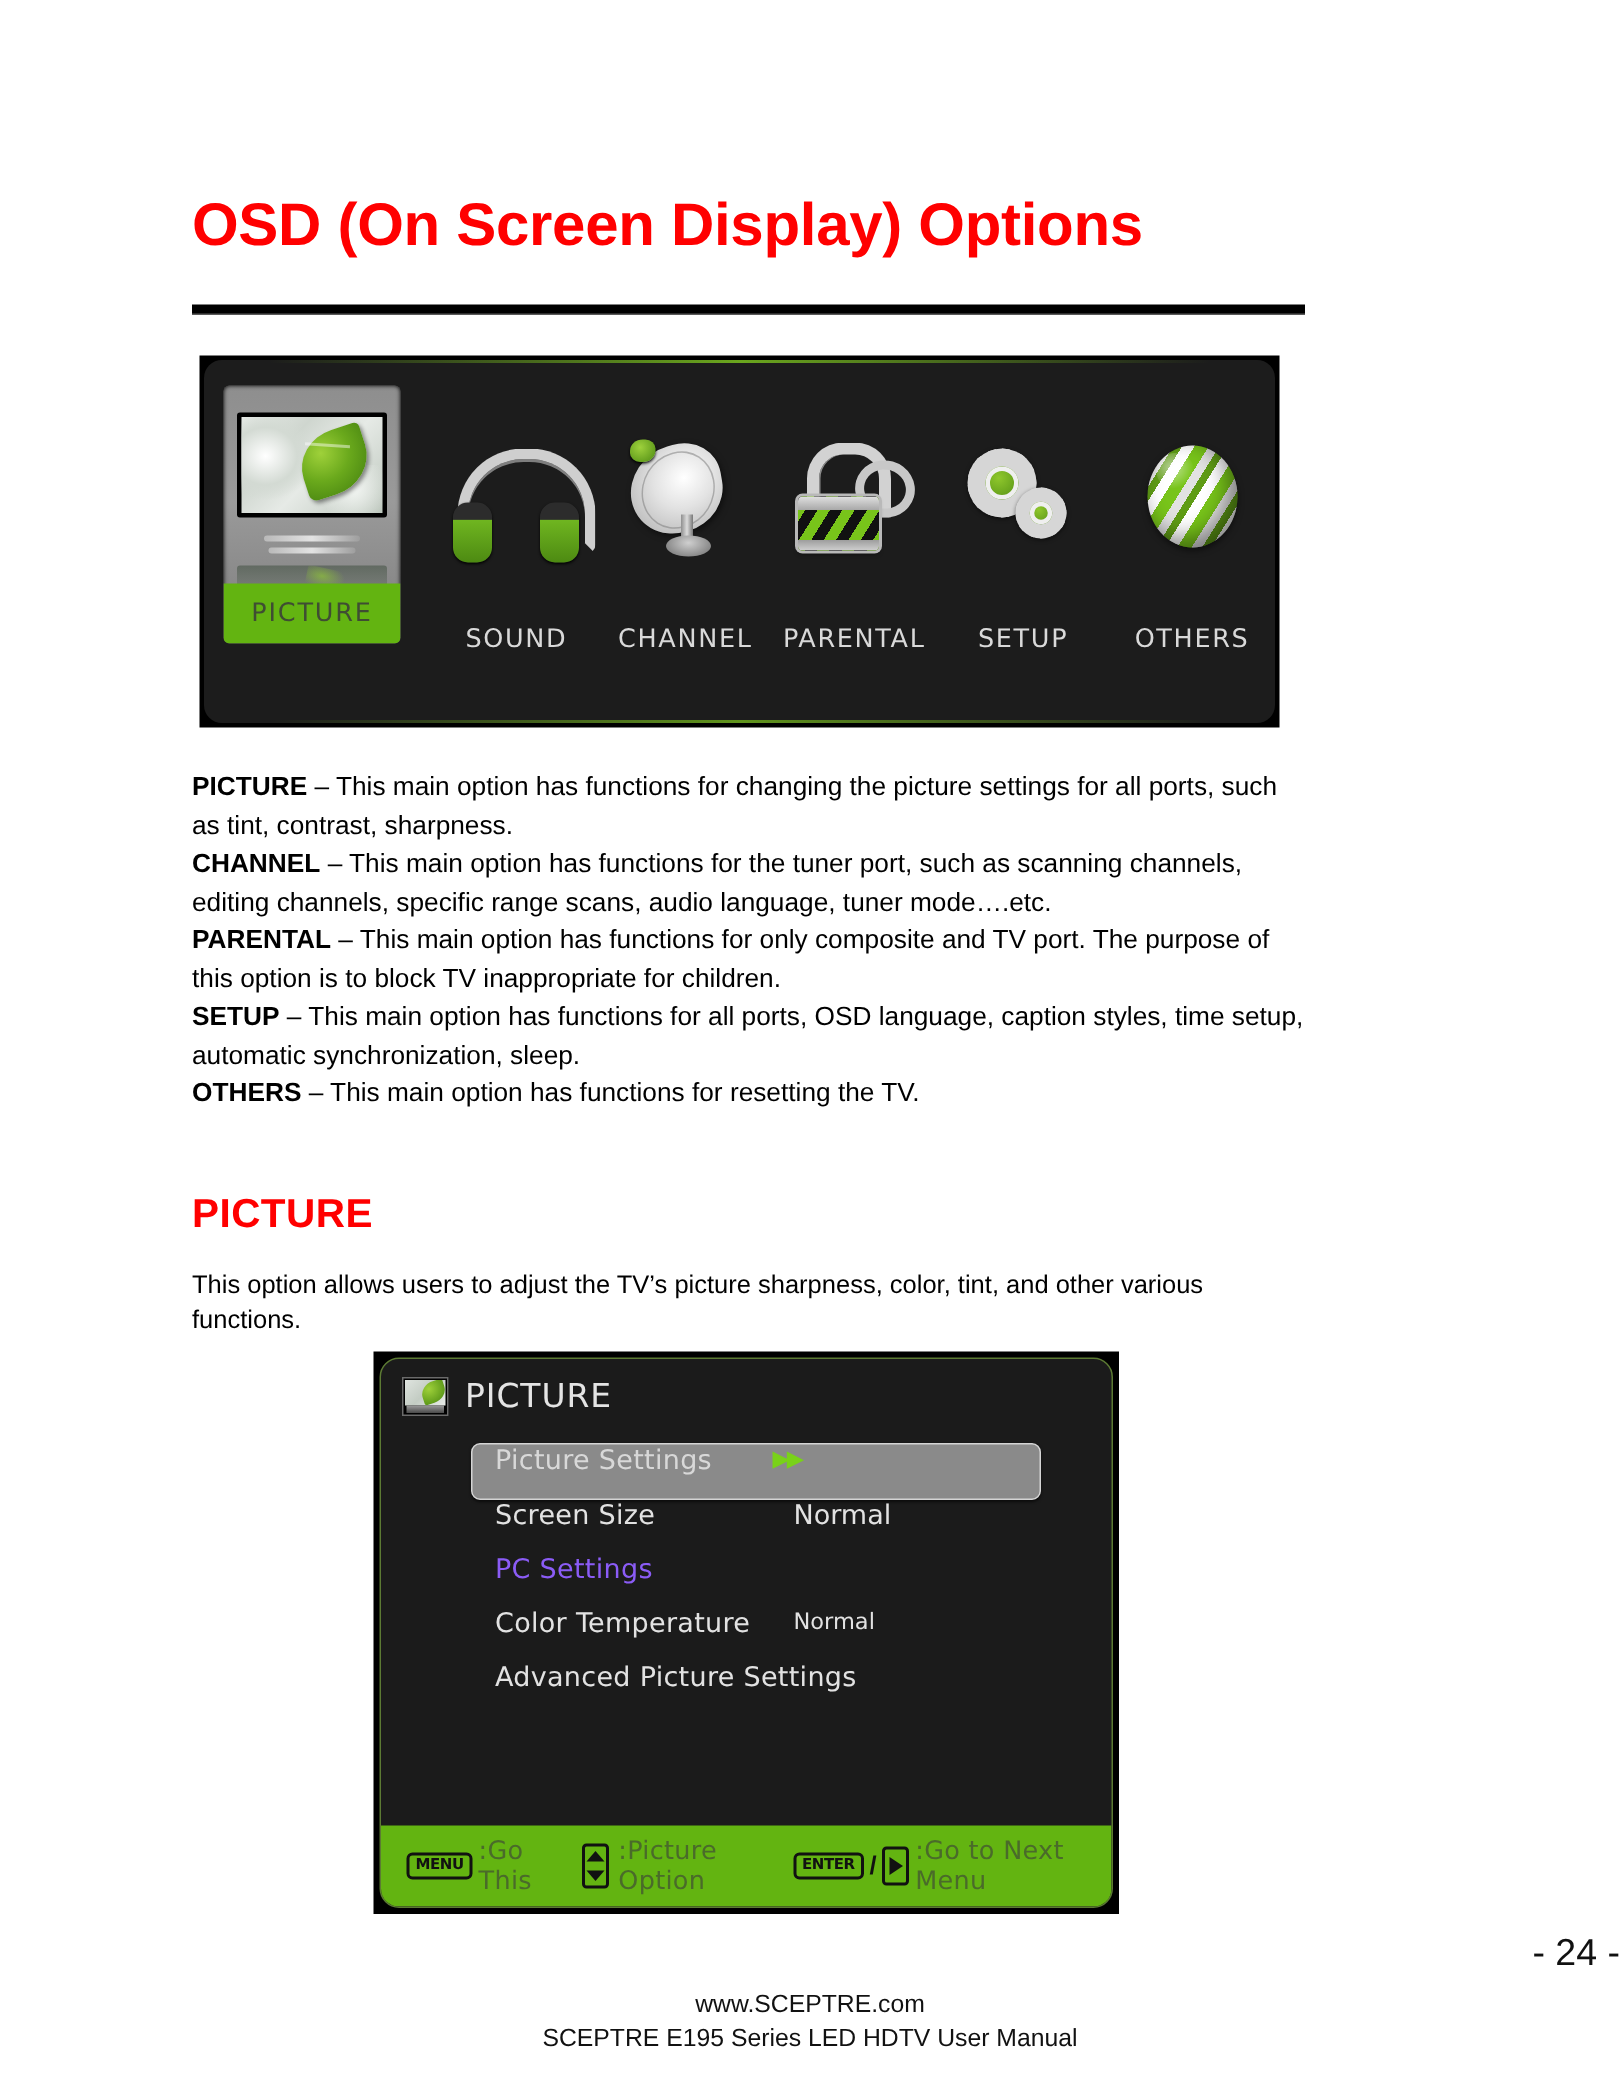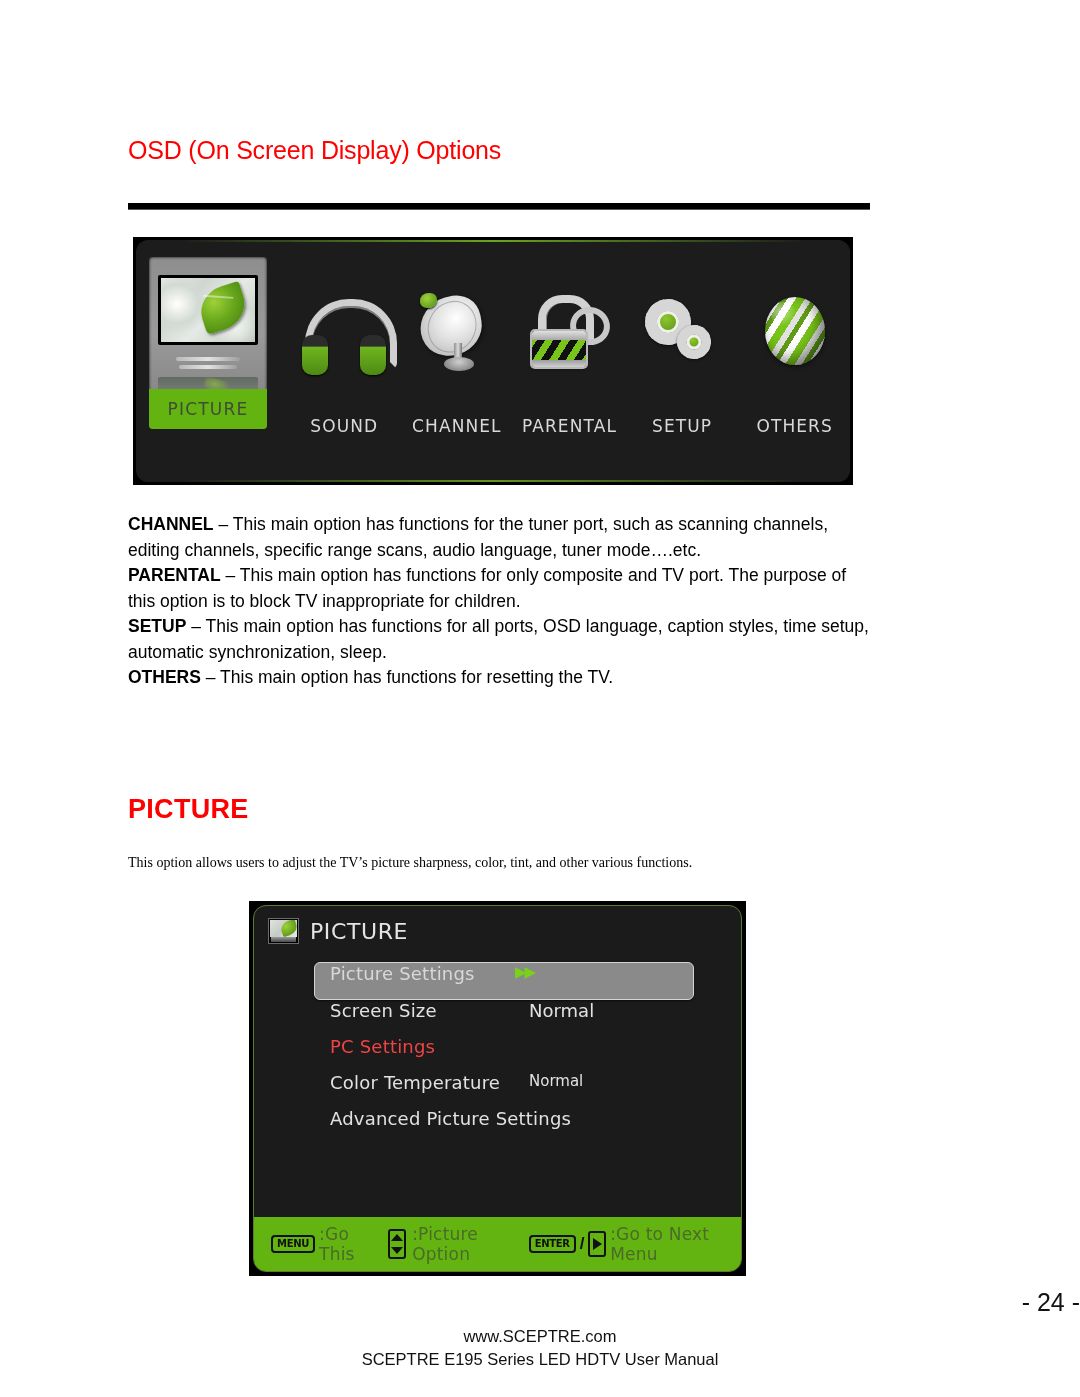--- a/index.html
+++ b/index.html
@@ -15,22 +15,22 @@
     color: #000;
     overflow: hidden;
   }
 
   
   .page-title {
     position: absolute;
     left: 128px;
     top: 128px;
     width: 760px;
-    font-size: 25px;
-    font-weight: normal;
+    font-size: 40px;
+    font-weight: bold;
     color: #ff0000;
     letter-spacing: -0.2px;
     line-height: 44px;
   }
   .title-rule {
     position: absolute;
     left: 128px;
     top: 203px;
     width: 742px;
     height: 6px;
@@ -372,23 +372,22 @@
     font-size: 27px;
     font-weight: bold;
     color: #ff0000;
     letter-spacing: 0.3px;
   }
   .section-para {
     position: absolute;
     left: 128px;
     top: 845px;
     width: 745px;
-    font-size: 14px;
-    line-height: 35px;
-    font-family: Liberation Serif, serif;
+    font-size: 17px;
+    line-height: 23px;
   }
   .section-para p { margin: 0; }
 
   
   .osd-panel {
     position: absolute;
     left: 249px;
     top: 901px;
     width: 497px;
     height: 375px;
@@ -479,21 +478,21 @@
     box-shadow: 0 1px 2px rgba(0,0,0,.6);
   }
   .menu-row.selected .rlabel { color: #d8d8d8; }
   .menu-row.selected .rvalue {
     left: 200px;
     color: #79d219;
     font-size: 15px;
     letter-spacing: -2px;
   }
   .menu-row.plain { padding-left: 16px; }
-  .menu-row.disabled .rlabel { color: #ef4444; }
+  .menu-row.disabled .rlabel { color: #8b5cf6; }
   .menu-row .rvalue.small { font-size: 15px; }
 
   .osd-footer {
     position: absolute;
     left: 0; right: 0; bottom: 0;
     height: 54px;
     background: #63b411;
     display: flex;
     align-items: center;
     padding-left: 17px;
@@ -657,20 +656,23 @@
         </div>
         <div class="label">OTHERS</div>
       </div>
 
     </div>
   </div>
 </div>
 
 <div class="body-text">
   <p>
+    <b>PICTURE</b><span> – </span><span>This main option has functions for changing the picture settings for all ports, such as tint, contrast, sharpness.</span>
+  </p>
+  <p>
     <b>CHANNEL</b><span> – </span><span>This main option has functions for the tuner port, such as scanning channels, editing channels, specific range scans, audio language, tuner mode….etc.</span>
   </p>
   <p>
     <b>PARENTAL</b><span> – </span><span>This main option has functions for only composite and TV port.  The purpose of this option is to block TV inappropriate for children.</span>
   </p>
   <p>
     <b>SETUP</b><span> – </span><span>This main option has functions for all ports, OSD language, caption styles, time setup, automatic synchronization, sleep.</span>
   </p>
   <p>
     <b>OTHERS</b><span> – </span><span>This main option has functions for resetting the TV.</span>

